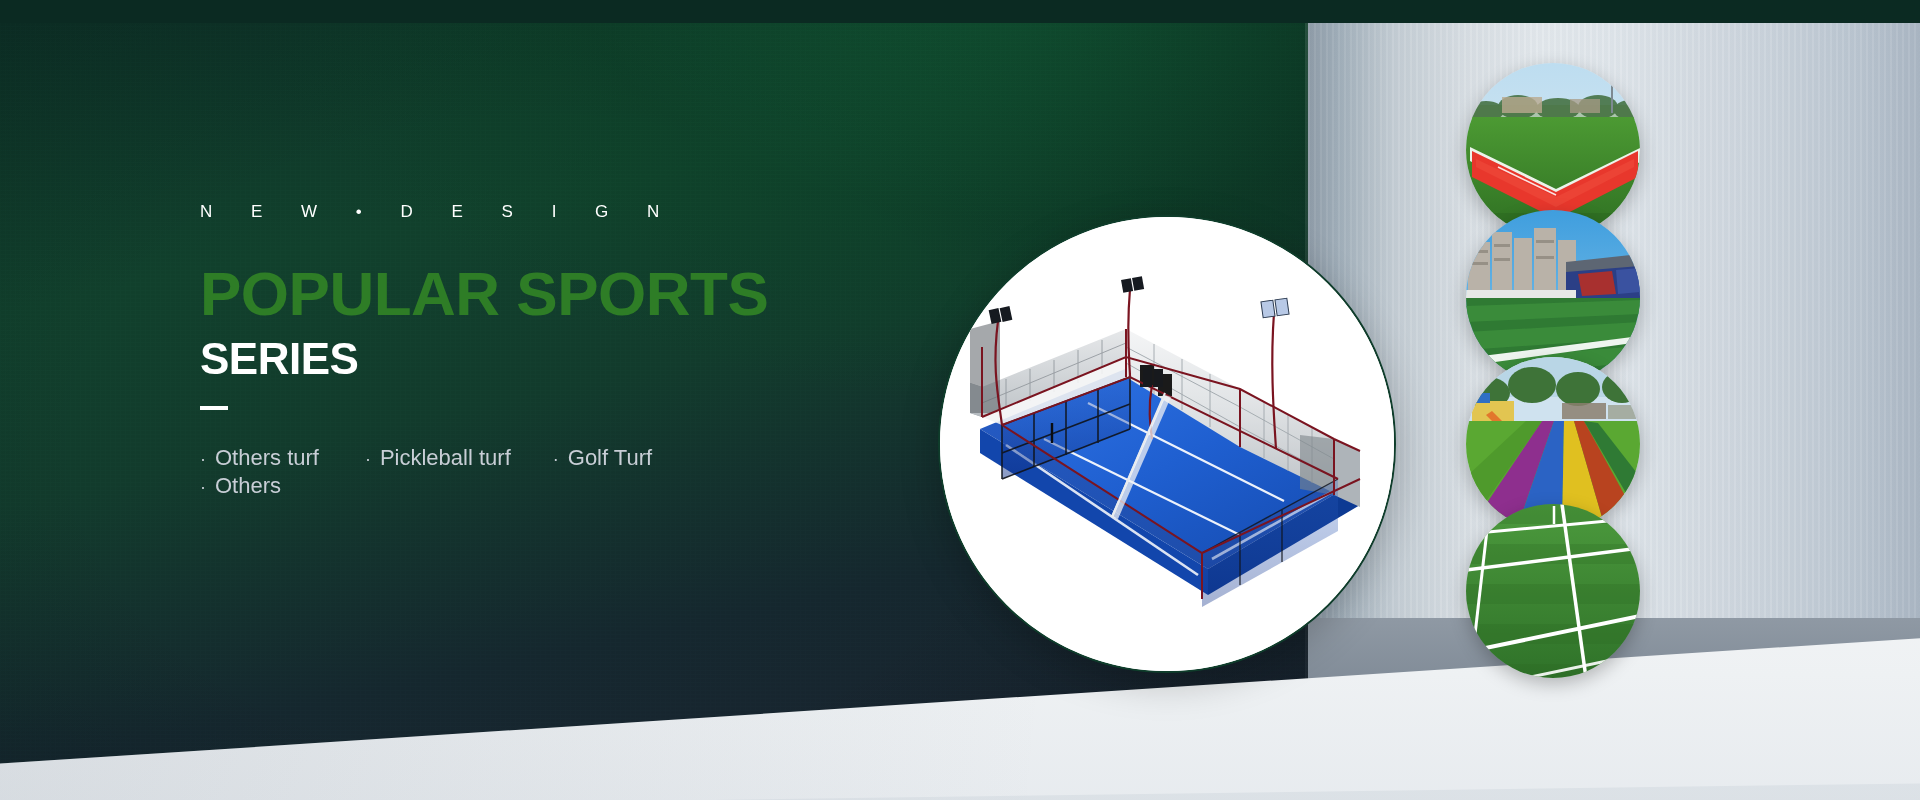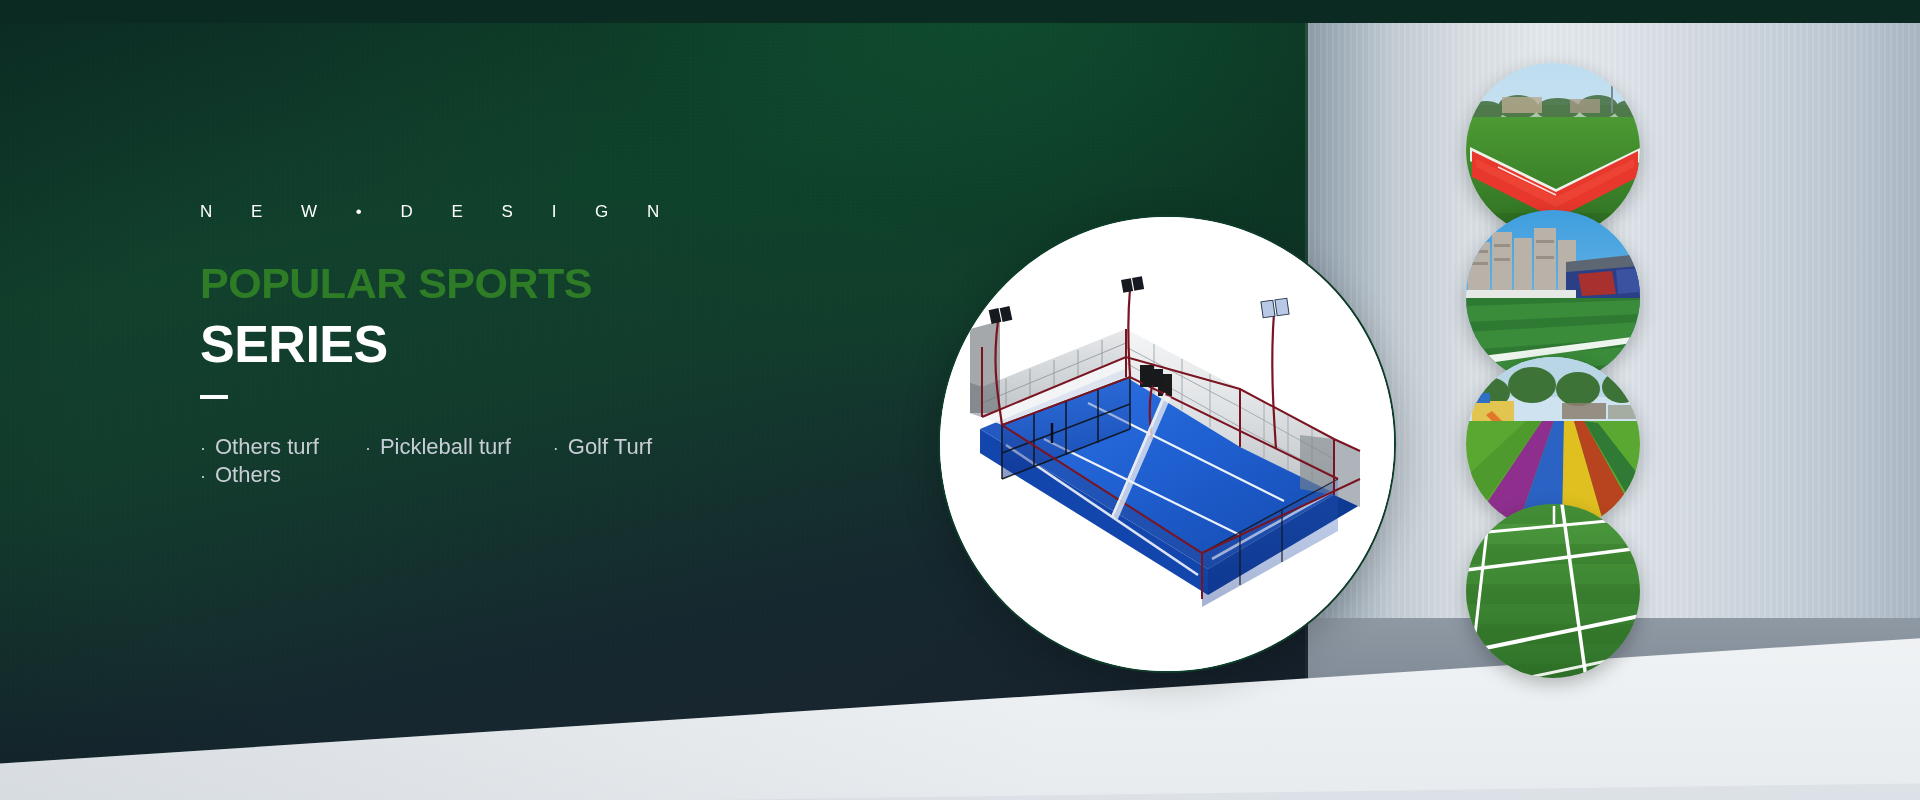--- a/index.html
+++ b/index.html
@@ -70,25 +70,25 @@
   }
 
   
   .copy { position:absolute; left:200px; top:180px; width:760px; z-index:7; }
 
   .eyebrow {
     font-size:17px; font-weight:400; color:#ffffff;
     letter-spacing:17px; white-space:nowrap; line-height:1;
   }
   .headline {
-    margin-top:42px; font-size:43px; font-weight:700; line-height:1.02;
+    margin-top:42px; font-size:62px; font-weight:700; line-height:1.02;
     color:#2e7d26; letter-spacing:-0.5px; white-space:nowrap;
   }
   .headline-2 {
-    margin-top:12px; font-size:52px; font-weight:700; line-height:1.02;
+    margin-top:12px; font-size:44px; font-weight:700; line-height:1.02;
     color:#ffffff; letter-spacing:-0.5px; white-space:nowrap;
   }
   .rule { margin-top:24px; width:28px; height:4px; background:#ffffff; }
 
   .bullets { margin-top:34px; width:540px; color:#c8ced6; font-size:22px; line-height:1.28; }
   .bullet-row { display:flex; align-items:baseline; }
   .bullet {
     display:inline-flex; align-items:baseline; white-space:nowrap;
   }
   .bullet .dot { font-size:18px; color:#c8ced6; margin-right:9px; line-height:1; }

